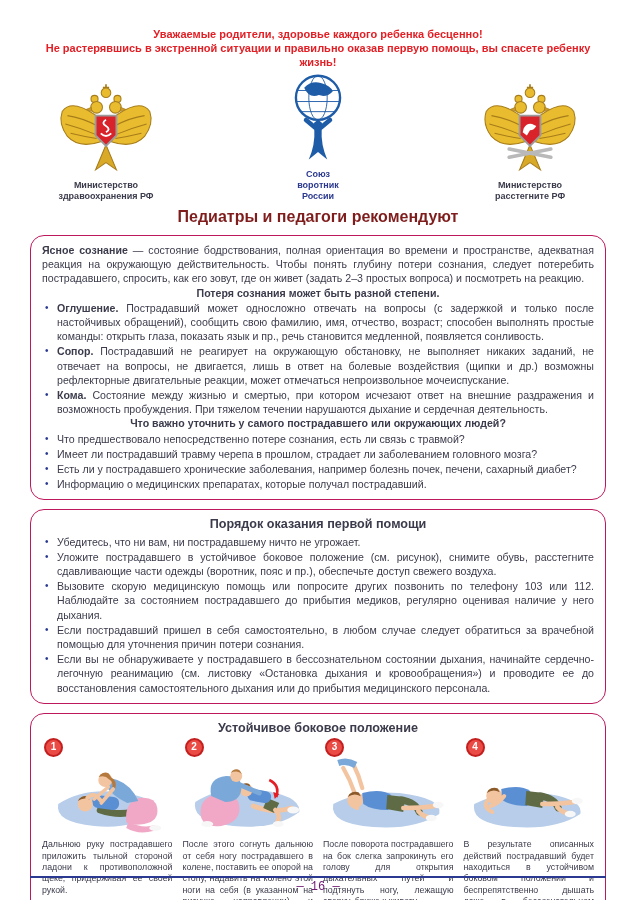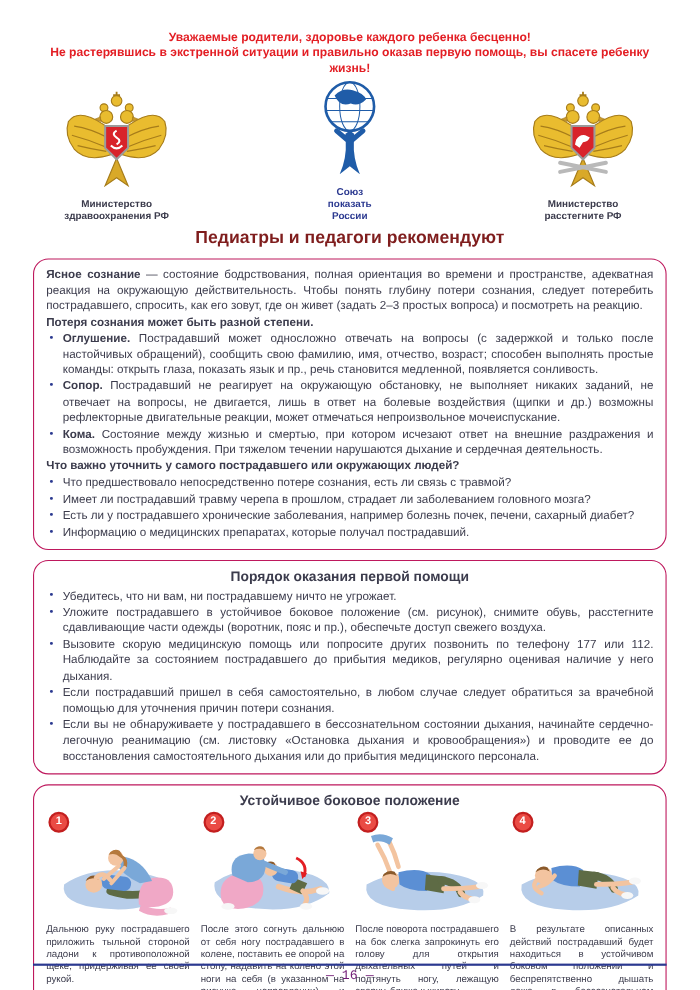--- a/index.html
+++ b/index.html
@@ -15,21 +15,21 @@
   .logo-col.center { width:150px; padding-top:2px; }
   .logo-cap { font-size:9px; font-weight:bold; line-height:11px; color:#3b3b4c; margin-top:2px; }
   .logo-cap.blue { color:#2b3990; margin-top:0; }
 
   .subtitle { text-align:center; color:#7f1d1d; font-weight:bold; font-size:16px; margin-top:6px; }
   .main-title { text-align:center; color:#e31e24; font-weight:bold; font-size:17.5px; margin-top:5px; }
 
   .box { border:1px solid #be185d; border-radius:14px; padding:7px 11px 8px; margin-top:9px;
          font-size:10.6px; line-height:14.2px; text-align:justify; background:#fff; }
   .box-title { text-align:center; font-weight:bold; font-size:12.6px; margin-bottom:3px; text-align:center; }
-  .subhead { font-weight:bold; text-align:left; }
+  .subhead { font-weight:bold; text-align:center; }
   .para b, .li b { color:#3b3b4c; }
 
   .li { display:flex; margin-top:1px; }
   .blt { color:#2b3990; width:15px; flex:none; padding-left:3px; font-size:10px; line-height:14.2px; }
   .li-t { flex:1; text-align:justify; }
 
   .steps { display:flex; gap:10px; margin-top:3px; }
   .step { flex:1; position:relative; }
   .badge { position:absolute; top:0; left:2px; width:19px; height:19px; border-radius:50%;
            background:#ea4b44; border:2px solid #c31f1f; color:#fff; font-weight:bold; font-size:10px;
@@ -90,21 +90,21 @@
         <circle cx="40" cy="27" r="24" fill="#ffffff" stroke="#1f5ca8" stroke-width="2.6"></circle>
         <ellipse cx="40" cy="27" rx="10" ry="24" fill="none" stroke="#1f5ca8" stroke-width="1"></ellipse>
         <path d="M17 19 h46 M16 31 h48 M21 42 h38" stroke="#1f5ca8" stroke-width="1" fill="none"></path>
         <path d="M25 16 q8 -8 18 -5 q11 3 13 9 q-7 7 -15 4 q-11 4 -16 -8z" fill="#1f5ca8"></path>
         <circle cx="40" cy="57" r="5" fill="#1f5ca8"></circle>
         <path d="M40 62 L27 51 M40 62 L53 51" stroke="#1f5ca8" stroke-width="5" stroke-linecap="round"></path>
         <path d="M36 62 Q37 78 30 94 L40 86 L50 94 Q43 78 44 62 Z" fill="#1f5ca8"></path>
       </svg>
       <div class="logo-cap blue">
         <div>Союз</div>
-        <div>показать</div>
+        <div>воротник</div>
         <div>России</div>
       </div>
     </div>
 
     <div class="logo-col side">
       <svg class="emblem" width="112" height="98" viewBox="0 0 100 94">
         <use href="#eagle-base"></use>
         <path d="M44 50 q3 -5 8 -4 l4 2 q-2 4 -6 4 l-3 5 l-4 -3z" fill="#ffffff"></path>
         <path d="M30 70 L70 78 M30 78 L70 70" stroke="#b9b9b9" stroke-width="3.4" stroke-linecap="round"></path>
       </svg>
@@ -158,21 +158,21 @@
     <div class="li">
       <span class="blt">•</span>
       <div class="li-t">Убедитесь, что ни вам, ни пострадавшему ничто не угрожает.</div>
     </div>
     <div class="li">
       <span class="blt">•</span>
       <div class="li-t">Уложите пострадавшего в устойчивое боковое положение (см. рисунок), снимите обувь, расстегните сдавливающие части одежды (воротник, пояс и пр.), обеспечьте доступ свежего воздуха.</div>
     </div>
     <div class="li">
       <span class="blt">•</span>
-      <div class="li-t">Вызовите скорую медицинскую помощь или попросите других позвонить по телефону 177 или 112. Наблюдайте за состоянием пострадавшего до прибытия медиков, регулярно оценивая наличие у него дыхания.</div>
+      <div class="li-t">Вызовите скорую медицинскую помощь или попросите других позвонить по телефону 103 или 112. Наблюдайте за состоянием пострадавшего до прибытия медиков, регулярно оценивая наличие у него дыхания.</div>
     </div>
     <div class="li">
       <span class="blt">•</span>
       <div class="li-t">Если пострадавший пришел в себя самостоятельно, в любом случае следует обратиться за врачебной помощью для уточнения причин потери сознания.</div>
     </div>
     <div class="li">
       <span class="blt">•</span>
       <div class="li-t">Если вы не обнаруживаете у пострадавшего в бессознательном состоянии дыхания, начинайте сердечно-легочную реанимацию (см. листовку «Остановка дыхания и кровообращения») и проводите ее до восстановления самостоятельного дыхания или до прибытия медицинского персонала.</div>
     </div>
   </div>

